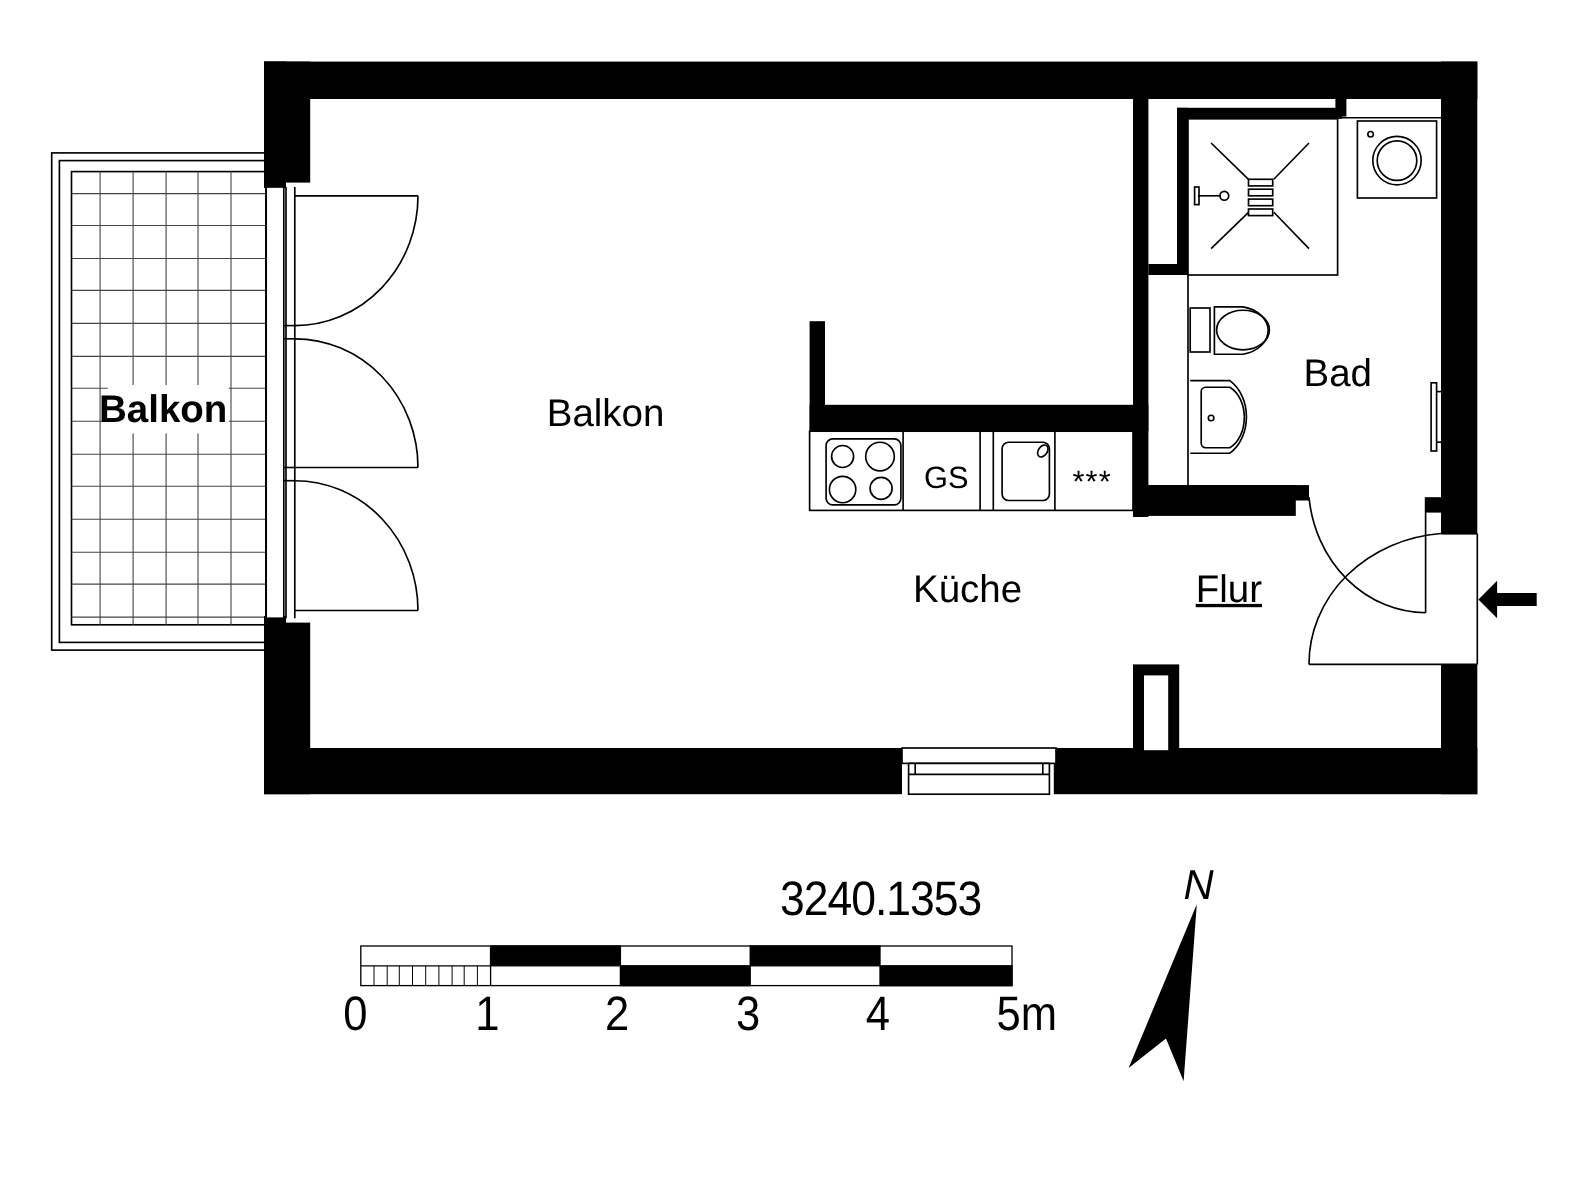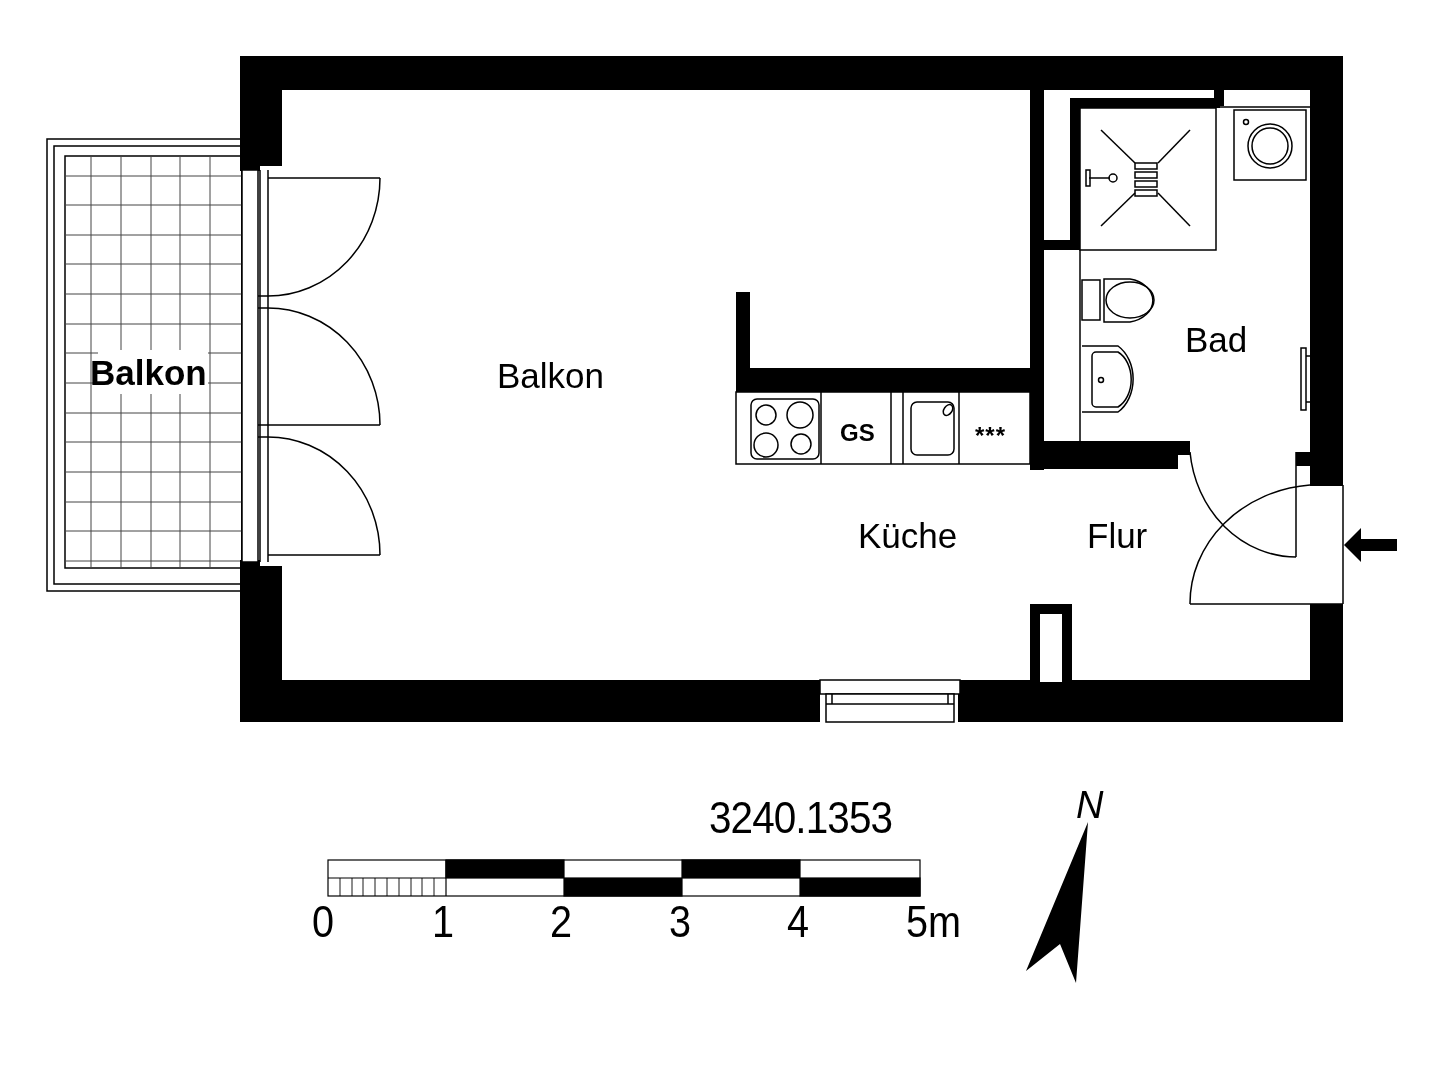--- a/index.html
+++ b/index.html
@@ -2,21 +2,21 @@
 <html><head>
   <meta charset="utf-8">
   <style>
     html, body { margin: 0; padding: 0; background: #ffffff; }
     body { width: 1440px; height: 1080px; position: relative; overflow: hidden;
            font-family: "Liberation Sans", sans-serif; }
     #plan { position: absolute; left: 0; top: 0; width: 1440px; height: 1080px; }
     .lbl { position: absolute; color: #000; font-family: "Liberation Sans", sans-serif;
            white-space: nowrap; line-height: 1; }
     .room { font-size: 35px; }
-    .small { font-size: 24px; font-weight: bold; }
+    .small { font-size: 28px; }
     .plan-id { font-size: 44px; letter-spacing: -1px; transform: scaleX(0.92); transform-origin: left top; }
     .scale-num { font-size: 44px; transform: scaleX(0.9); transform-origin: left top; }
     .north { font-size: 38px; font-style: italic; }
   </style>
 </head>
 <body>
 
 <svg id="plan" viewBox="0 0 1440 1080" xmlns="http://www.w3.org/2000/svg">
 
   <g fill="none" stroke="#000" stroke-width="1.5">
@@ -213,22 +213,22 @@
     </g>
   </g>
 
   <g fill="#000">
     <polygon points="1088,822 1076,983 1060,944 1026,971"></polygon>
   </g>
 </svg>
 
 <div class="lbl room" style="left:90px; top:355px;font-weight:bold;">Balkon</div>
 <div class="lbl room" style="left:497px; top:358px;">Balkon</div>
-<div class="lbl room" style="left:830px; top:518px;margin-left:28px;">Küche</div>
-<div class="lbl room" style="left:1087px; top:518px;">Flur</div>
+<div class="lbl room" style="left:830px; top:518px;">Küche</div>
+<div class="lbl room" style="left:1087px; top:518px;text-decoration:underline;">Flur</div>
 <div class="lbl room" style="left:1185px; top:322px;">Bad</div>
 
 <div class="lbl small" style="left:840px; top:421px;">GS</div>
 <div class="lbl small" style="left:975px; top:424px; letter-spacing:1px;">***</div>
 
 <div class="lbl plan-id" style="left:709px; top:796px;">3240.1353</div>
 
 <div class="lbl scale-num" style="left:312px; top:900px;">0</div>
 <div class="lbl scale-num" style="left:432px; top:900px;">1</div>
 <div class="lbl scale-num" style="left:550px; top:900px;">2</div>

